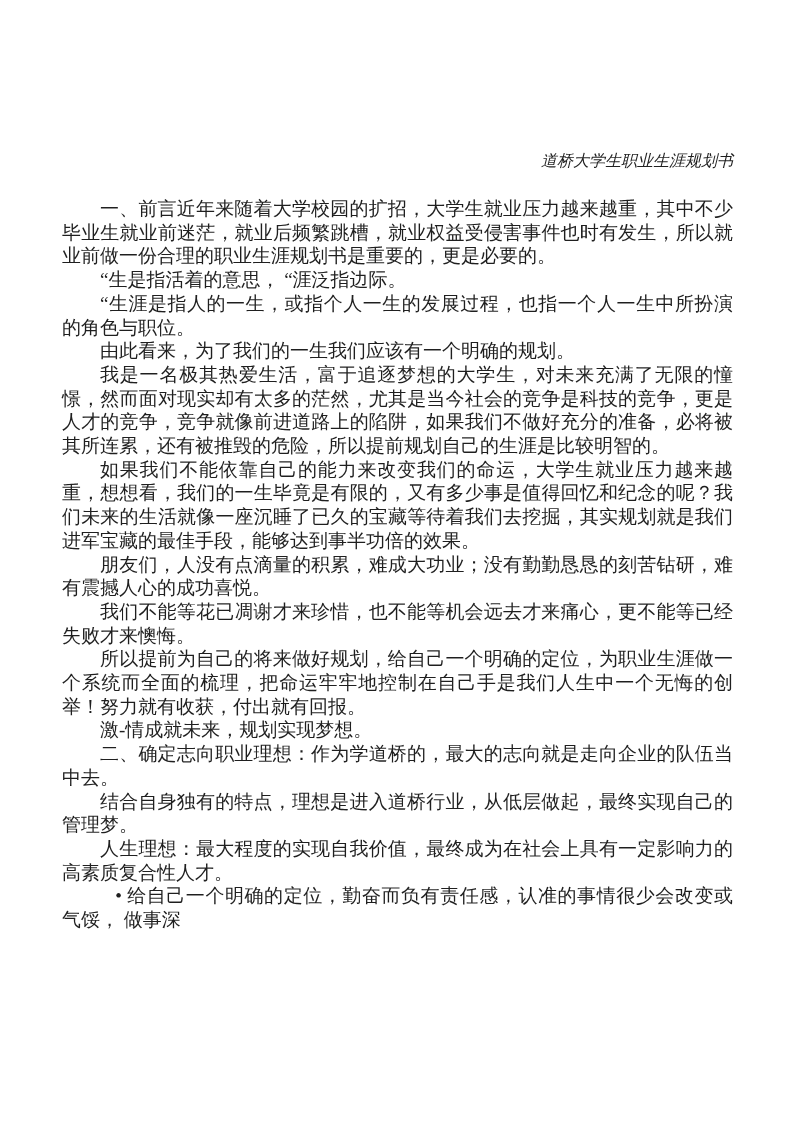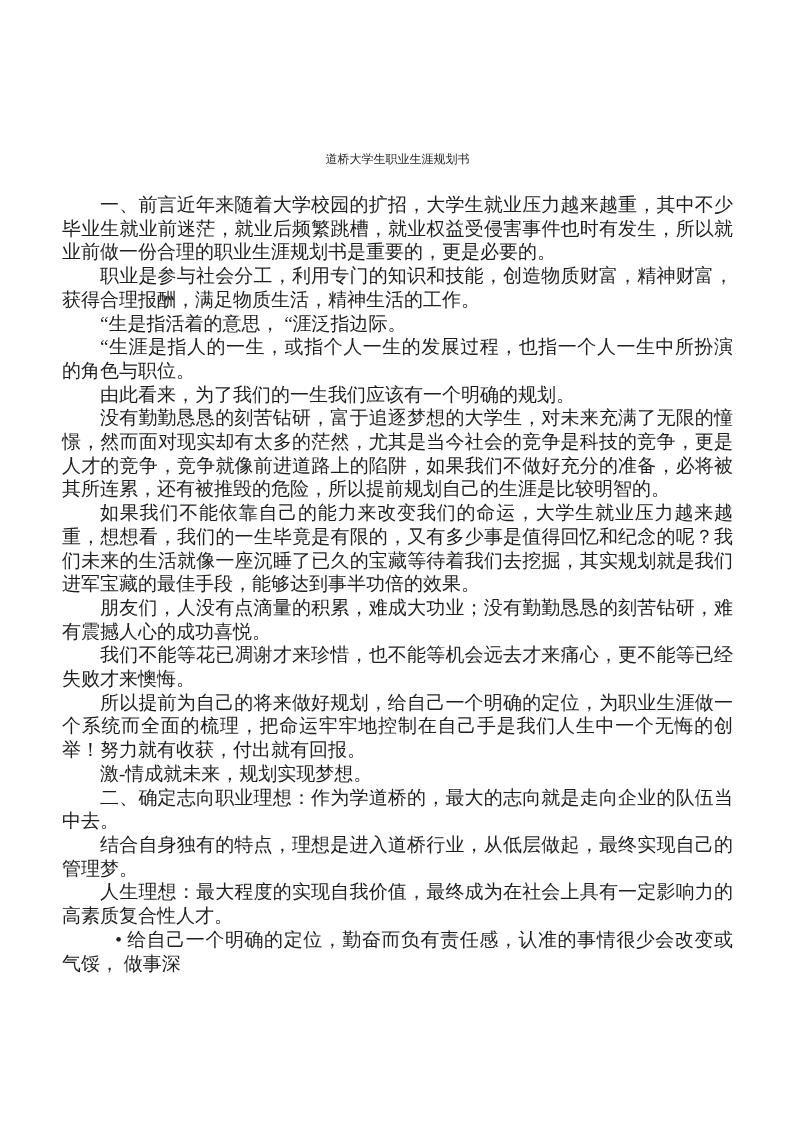--- a/index.html
+++ b/index.html
@@ -14,49 +14,49 @@
     font-family: "Liberation Serif", "DejaVu Serif", serif;
   }
   .page {
     position: absolute;
     left: 62px;
     top: 151px;
     width: 671px;
     color: #1f1f1f;
   }
   .doc-title {
-    font-size: 12px;
+    font-size: 16px;
     font-weight: 400;
-    text-align: center;
+    text-align: right;
     margin: 0 0 25px 0;
+    font-style: italic;
   }
   .doc-body p.para {
     margin: 0;
     font-size: 19px;
     line-height: 23.7px;
     text-align: justify;
     text-indent: 2em;
     word-break: break-all;
   }
   .doc-body p.para.bullet {
     text-indent: 2.8em;
   }
 </style>
 </head>
 <body>
 
 <div class="page">
   <h1 class="doc-title">道桥大学生职业生涯规划书</h1>
   <div class="doc-body" id="doc-body">
       <p class="para body">一、前言近年来随着大学校园的扩招，大学生就业压力越来越重，其中不少毕业生就业前迷茫，就业后频繁跳槽，就业权益受侵害事件也时有发生，所以就业前做一份合理的职业生涯规划书是重要的，更是必要的。</p>
-      <p class="para body">职业是参与社会分工，利用专门的知识和技能，创造物质财富，精神财富，获得合理报酬，满足物质生活，精神生活的工作。</p>
       <p class="para body">“生是指活着的意思， “涯泛指边际。</p>
       <p class="para body">“生涯是指人的一生，或指个人一生的发展过程，也指一个人一生中所扮演的角色与职位。</p>
       <p class="para body">由此看来，为了我们的一生我们应该有一个明确的规划。</p>
-      <p class="para body">没有勤勤恳恳的刻苦钻研，富于追逐梦想的大学生，对未来充满了无限的憧憬，然而面对现实却有太多的茫然，尤其是当今社会的竞争是科技的竞争，更是人才的竞争，竞争就像前进道路上的陷阱，如果我们不做好充分的准备，必将被其所连累，还有被推毁的危险，所以提前规划自己的生涯是比较明智的。</p>
+      <p class="para body">我是一名极其热爱生活，富于追逐梦想的大学生，对未来充满了无限的憧憬，然而面对现实却有太多的茫然，尤其是当今社会的竞争是科技的竞争，更是人才的竞争，竞争就像前进道路上的陷阱，如果我们不做好充分的准备，必将被其所连累，还有被推毁的危险，所以提前规划自己的生涯是比较明智的。</p>
       <p class="para body">如果我们不能依靠自己的能力来改变我们的命运，大学生就业压力越来越重，想想看，我们的一生毕竟是有限的，又有多少事是值得回忆和纪念的呢？我们未来的生活就像一座沉睡了已久的宝藏等待着我们去挖掘，其实规划就是我们进军宝藏的最佳手段，能够达到事半功倍的效果。</p>
       <p class="para body">朋友们，人没有点滴量的积累，难成大功业；没有勤勤恳恳的刻苦钻研，难有震撼人心的成功喜悦。</p>
       <p class="para body">我们不能等花已凋谢才来珍惜，也不能等机会远去才来痛心，更不能等已经失败才来懊悔。</p>
       <p class="para body">所以提前为自己的将来做好规划，给自己一个明确的定位，为职业生涯做一个系统而全面的梳理，把命运牢牢地控制在自己手是我们人生中一个无悔的创举！努力就有收获，付出就有回报。</p>
       <p class="para body">激-情成就未来，规划实现梦想。</p>
       <p class="para body">二、确定志向职业理想：作为学道桥的，最大的志向就是走向企业的队伍当中去。</p>
       <p class="para body">结合自身独有的特点，理想是进入道桥行业，从低层做起，最终实现自己的管理梦。</p>
       <p class="para body">人生理想：最大程度的实现自我价值，最终成为在社会上具有一定影响力的高素质复合性人才。</p>
       <p class="para bullet">• 给自己一个明确的定位，勤奋而负有责任感，认准的事情很少会改变或气馁， 做事深</p>
     </div>

